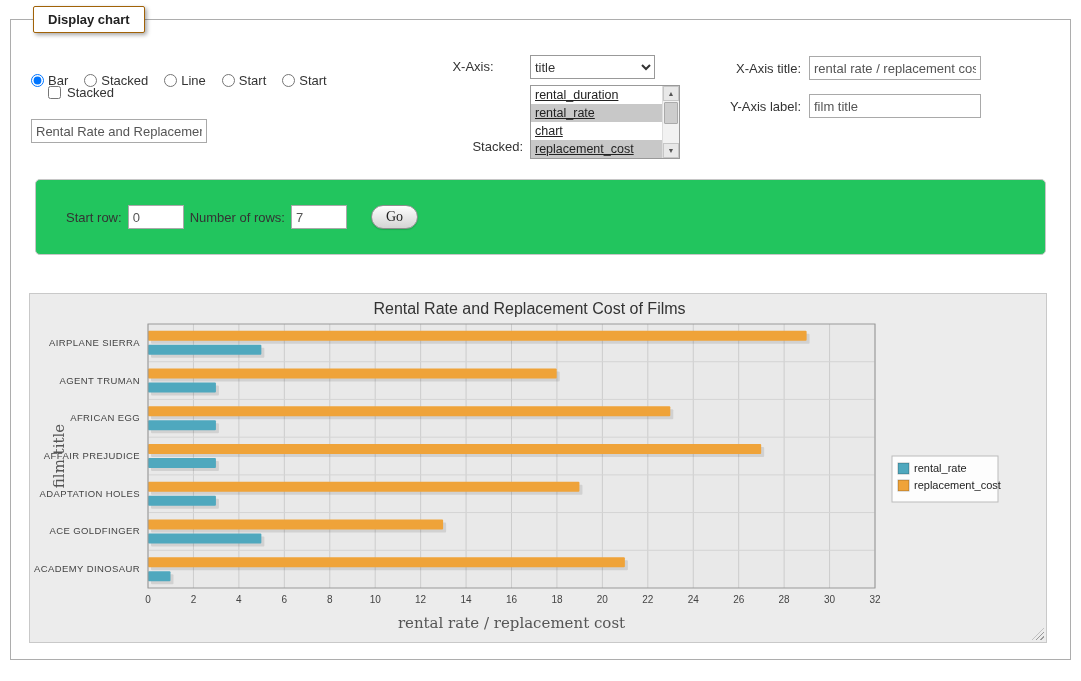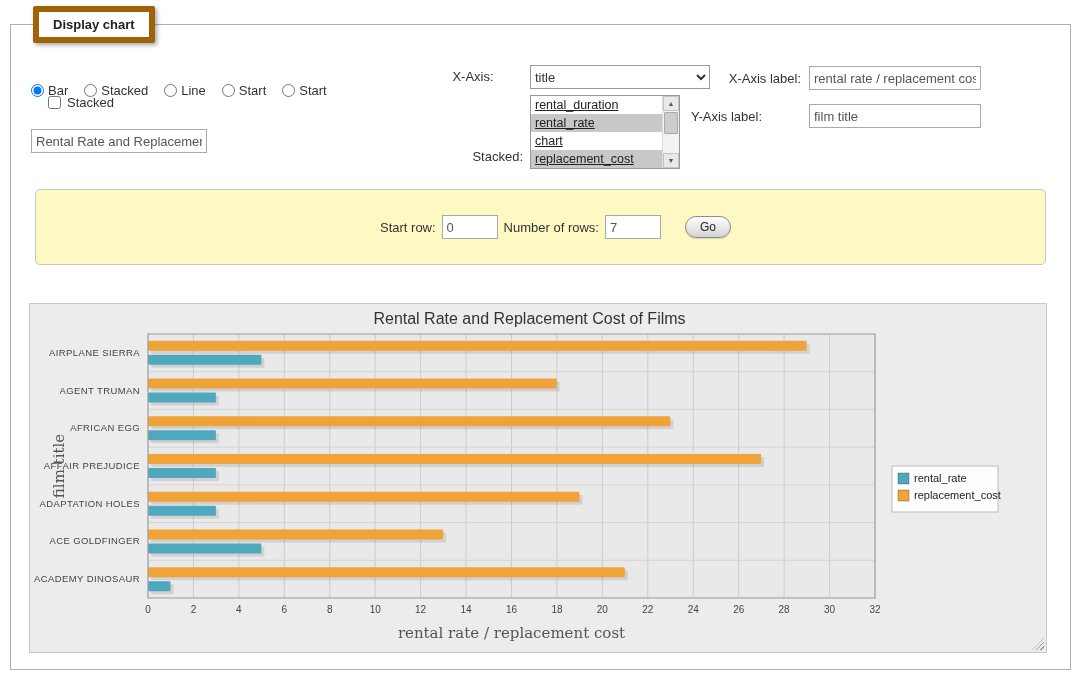--- a/index.html
+++ b/index.html
@@ -16,70 +16,70 @@
     margin: 6px 10px;
     border: 1px solid #adadad;
     padding: 0 12px 16px;
     min-height: 652px;
   }
   legend.panel-legend {
     font-weight: bold;
     font-size: 13px;
     color: #222;
     background: #fff;
-    border: 6px solid #a16207;
+    border: 1px solid #a16207;
     border-radius: 2px;
     padding: 5px 14px;
     margin-left: 10px;
     box-shadow: 2px 2px 4px rgba(0,0,0,.35);
   }
   .controls { position: relative; height: 138px; }
   .radio-group { position:absolute; left:8px; top:20px; display:flex; align-items:center; gap:16px; white-space:nowrap;margin-top:20px; }
   .radio-group label { display:flex; align-items:center; gap:4px; cursor:pointer; }
   input[type=radio], input[type=checkbox] { margin:0; }
   .stacked { position:absolute; left:7px; top:52px; display:flex; align-items:center; gap:6px; cursor:pointer;padding-left:18px; }
   input[type=text] {
     border:1px solid #a9a9a9; padding:3px 4px; font-size:13px; color:#555;
     font-family:inherit; background:#fff; height:24px;
   }
   .title-input { position:absolute; left:8px; top:86px; width:176px; }
   .lbl { position:absolute; color:#333; }
   .xaxis-lbl  { left:400px; top:26px;  width:100px; text-align:center; }
   .series-lbl { left:400px; top:106px; width:100px; text-align:right; }
   .xaxis-select {
-    position:absolute; left:507px; top:22px; width:180px; height:24px;
+    position:absolute; left:507px; top:22px; width:125px; height:24px;
     font-size:13px; color:#333; background:#fff; border:1px solid #999; font-family:inherit;
   }
   .series-box {
     position:absolute; left:507px; top:52px; width:150px; height:74px;
     border:1px solid #999; background:#fff; display:flex; overflow:hidden;
   }
   .series-options { flex:1; overflow:hidden; }
   .list-option { height:18px; line-height:18px; padding:0 4px; font-size:12.5px; color:#222; white-space:nowrap; cursor:default;text-decoration:underline; }
   .list-option.selected { background:#c8c8c8; }
   .list-scrollbar { width:17px; background:#f2f2f2; border-left:1px solid #ddd; position:relative; }
   .sb-btn { height:15px; background:#e8e8e8; border:1px solid #c6c6c6; font-size:7px; color:#555;
             display:flex; align-items:center; justify-content:center; cursor:pointer; }
   .sb-down { position:absolute; bottom:0; left:0; right:0; }
   .sb-thumb { position:absolute; top:16px; left:1px; right:1px; height:22px; background:#cdcdcd; border:1px solid #aaa; border-radius:1px; cursor:pointer; }
   .xlab-lbl { left:668px; top:28px; width:110px; text-align:right; }
   .xlab-input { position:absolute; left:786px; top:23px; width:172px; }
-  .ylab-lbl { left:668px; top:66px; width:110px; }
+  .ylab-lbl { left:668px; top:66px; width:110px; text-align:right; }
   .ylab-input { position:absolute; left:786px; top:61px; width:172px; }
   .rows-panel {
-    margin:8px 12px 0; height:76px; background:#fef9c3; border:1px solid #c6c6c6; border-radius:5px;
-    display:flex; align-items:center; padding-left:30px; gap:6px;justify-content:center;
+    margin:8px 12px 0; height:76px; background:#22c55e; border:1px solid #c6c6c6; border-radius:5px;
+    display:flex; align-items:center; padding-left:30px; gap:6px;
   }
   .lbl2 { color:#333; }
   .small-input { width:56px; }
   .gap-left { }
   .go-btn {
     margin-left:18px; border:1px solid #8f8f8f; border-radius:12px; padding:3px 14px;
-    font-size:12px; color:#222; background:linear-gradient(#fefefe,#d4d4d4);
-    font-family:Liberation Sans, sans-serif; cursor:pointer; box-shadow:0 1px 1px rgba(0,0,0,.15);
+    font-size:14px; color:#222; background:linear-gradient(#fefefe,#d4d4d4);
+    font-family:Liberation Serif, serif; cursor:pointer; box-shadow:0 1px 1px rgba(0,0,0,.15);
   }
   .chart-wrap {
     position:relative; margin:38px 0 0 6px; width:1018px; height:350px;
     background:#ececec; border:1px solid #c9c9c9;
   }
   .chart-wrap svg { display:block; }
   .resize-handle {
     position:absolute; right:2px; bottom:2px; width:12px; height:12px;
     background:repeating-linear-gradient(135deg, transparent 0 2px, #9a9a9a 2px 3px);
     clip-path:polygon(100% 0, 100% 100%, 0 100%);
@@ -142,21 +142,21 @@
           <div class="list-option">chart</div>
           <div class="list-option selected">replacement_cost</div>
         </div>
       <div class="list-scrollbar">
         <div class="sb-btn">▲</div>
         <div class="sb-thumb"></div>
         <div class="sb-btn sb-down">▼</div>
       </div>
     </div>
 
-    <div class="lbl xlab-lbl">X-Axis label:</div>
+    <div class="lbl xlab-lbl">X-Axis title:</div>
     <input class="xlab-input" type="text" value="rental rate / replacement cost" style="">
 
     <div class="lbl ylab-lbl">Y-Axis label:</div>
     <input class="ylab-input" type="text" value="film title" style="">
   </div>
 
   <div class="rows-panel">
     <span class="lbl2">Start row:</span>
     <input class="small-input" type="text" value="0" style="">
     <span class="lbl2 gap-left">Number of rows:</span>

